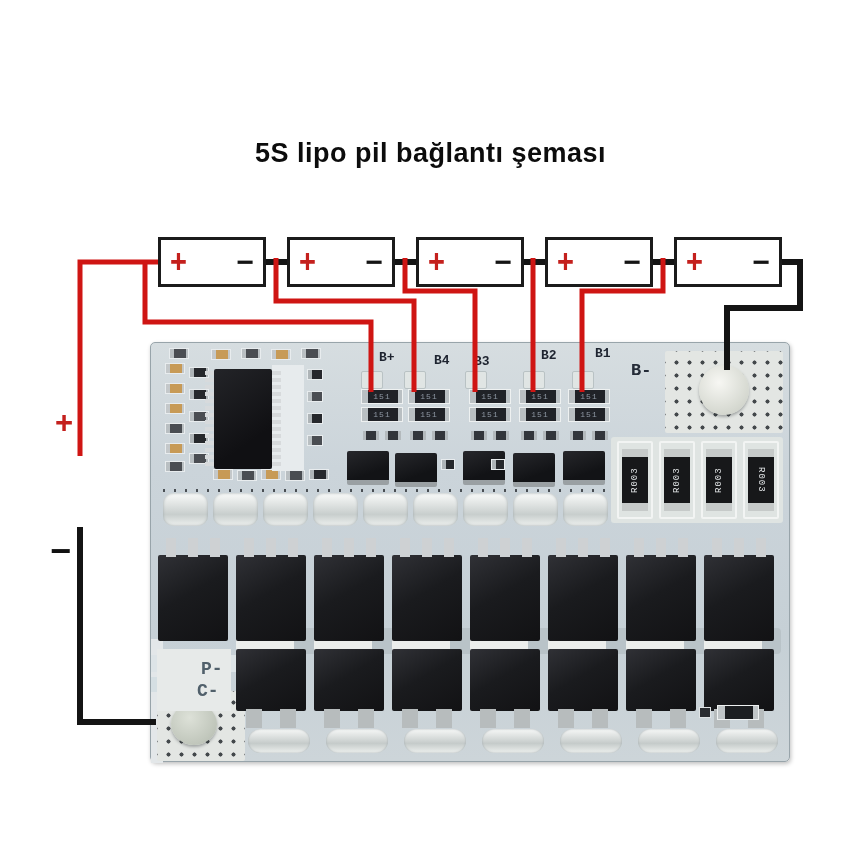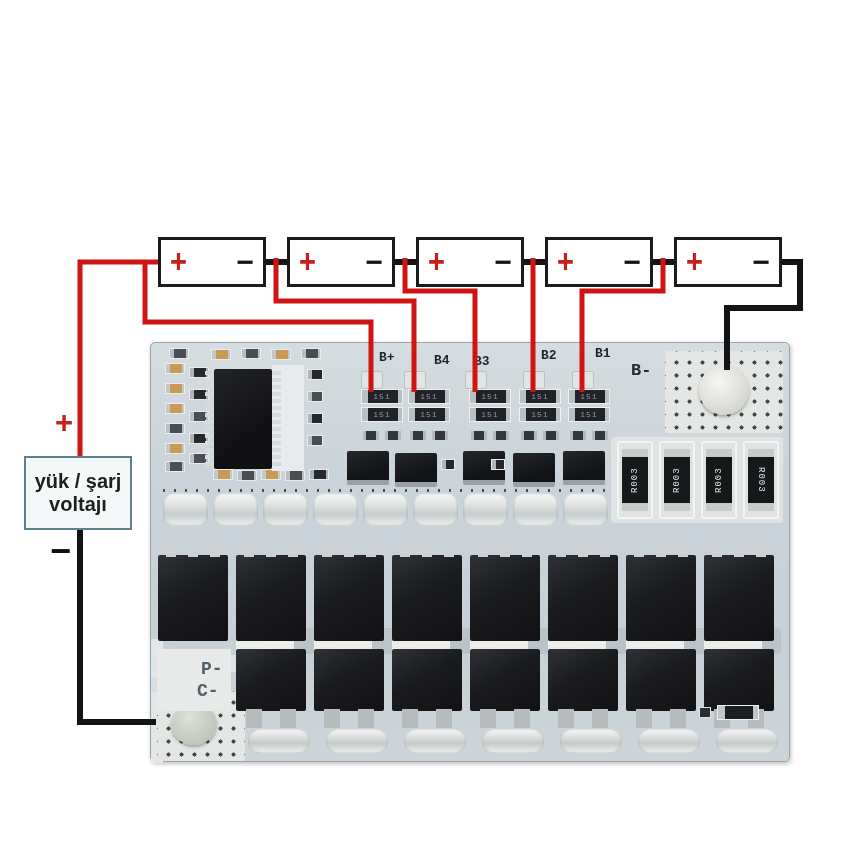--- a/index.html
+++ b/index.html
@@ -100,20 +100,21 @@
        background:linear-gradient(180deg,#f7f8f7,#c5cbca 60%,#edf0ee);box-shadow:inset 0 0 2px #9fa8ab;}
   #br-chip{left:566px;top:362px;width:42px;height:15px;z-index:3;
        background:linear-gradient(90deg,#c0c5c7 0 7px,#1c1e21 7px 35px,#c0c5c7 35px 42px);border:1px solid #eef1f1;}
   #br-chip2{left:548px;top:364px;width:12px;height:11px;background:#2a2d31;border:1px solid #dfe3e5;z-index:3;}
 </style>
 </head>
 <body>
 
 <div id="stage">
 
+  <div class="abs" id="title">5S lipo pil bağlantı şeması</div>
 
   <svg id="wires" class="abs" width="861" height="855" viewBox="0 0 861 855">
 
     <g stroke="#141414" stroke-width="6" fill="none">
       <line x1="262" y1="262" x2="292" y2="262"></line>
       <line x1="391" y1="262" x2="421" y2="262"></line>
       <line x1="520" y1="262" x2="550" y2="262"></line>
       <line x1="649" y1="262" x2="679" y2="262"></line>
     </g>
 
@@ -147,24 +148,20 @@
   <div class="abs battery" style="left:545px">
     <span class="bat-plus">+</span>
     <span class="bat-minus">−</span>
   </div>
   <div class="abs battery" style="left:674px">
     <span class="bat-plus">+</span>
     <span class="bat-minus">−</span>
   </div>
 
   <div class="abs" id="load-plus">+</div>
-  <div class="abs" id="load-box">
-    <span>yük / şarj</span>
-    <span>voltajı</span>
-  </div>
   <div class="abs" id="load-minus">−</div>
 
   <div class="abs" id="pcb">
 
     <div class="chip tan" style="left:14px;top:20px"></div>
     <div class="chip tan" style="left:14px;top:40px"></div>
     <div class="chip tan" style="left:14px;top:60px"></div>
     <div class="chip" style="left:14px;top:80px"></div>
     <div class="chip tan" style="left:14px;top:100px"></div>
     <div class="chip" style="left:14px;top:118px"></div>

